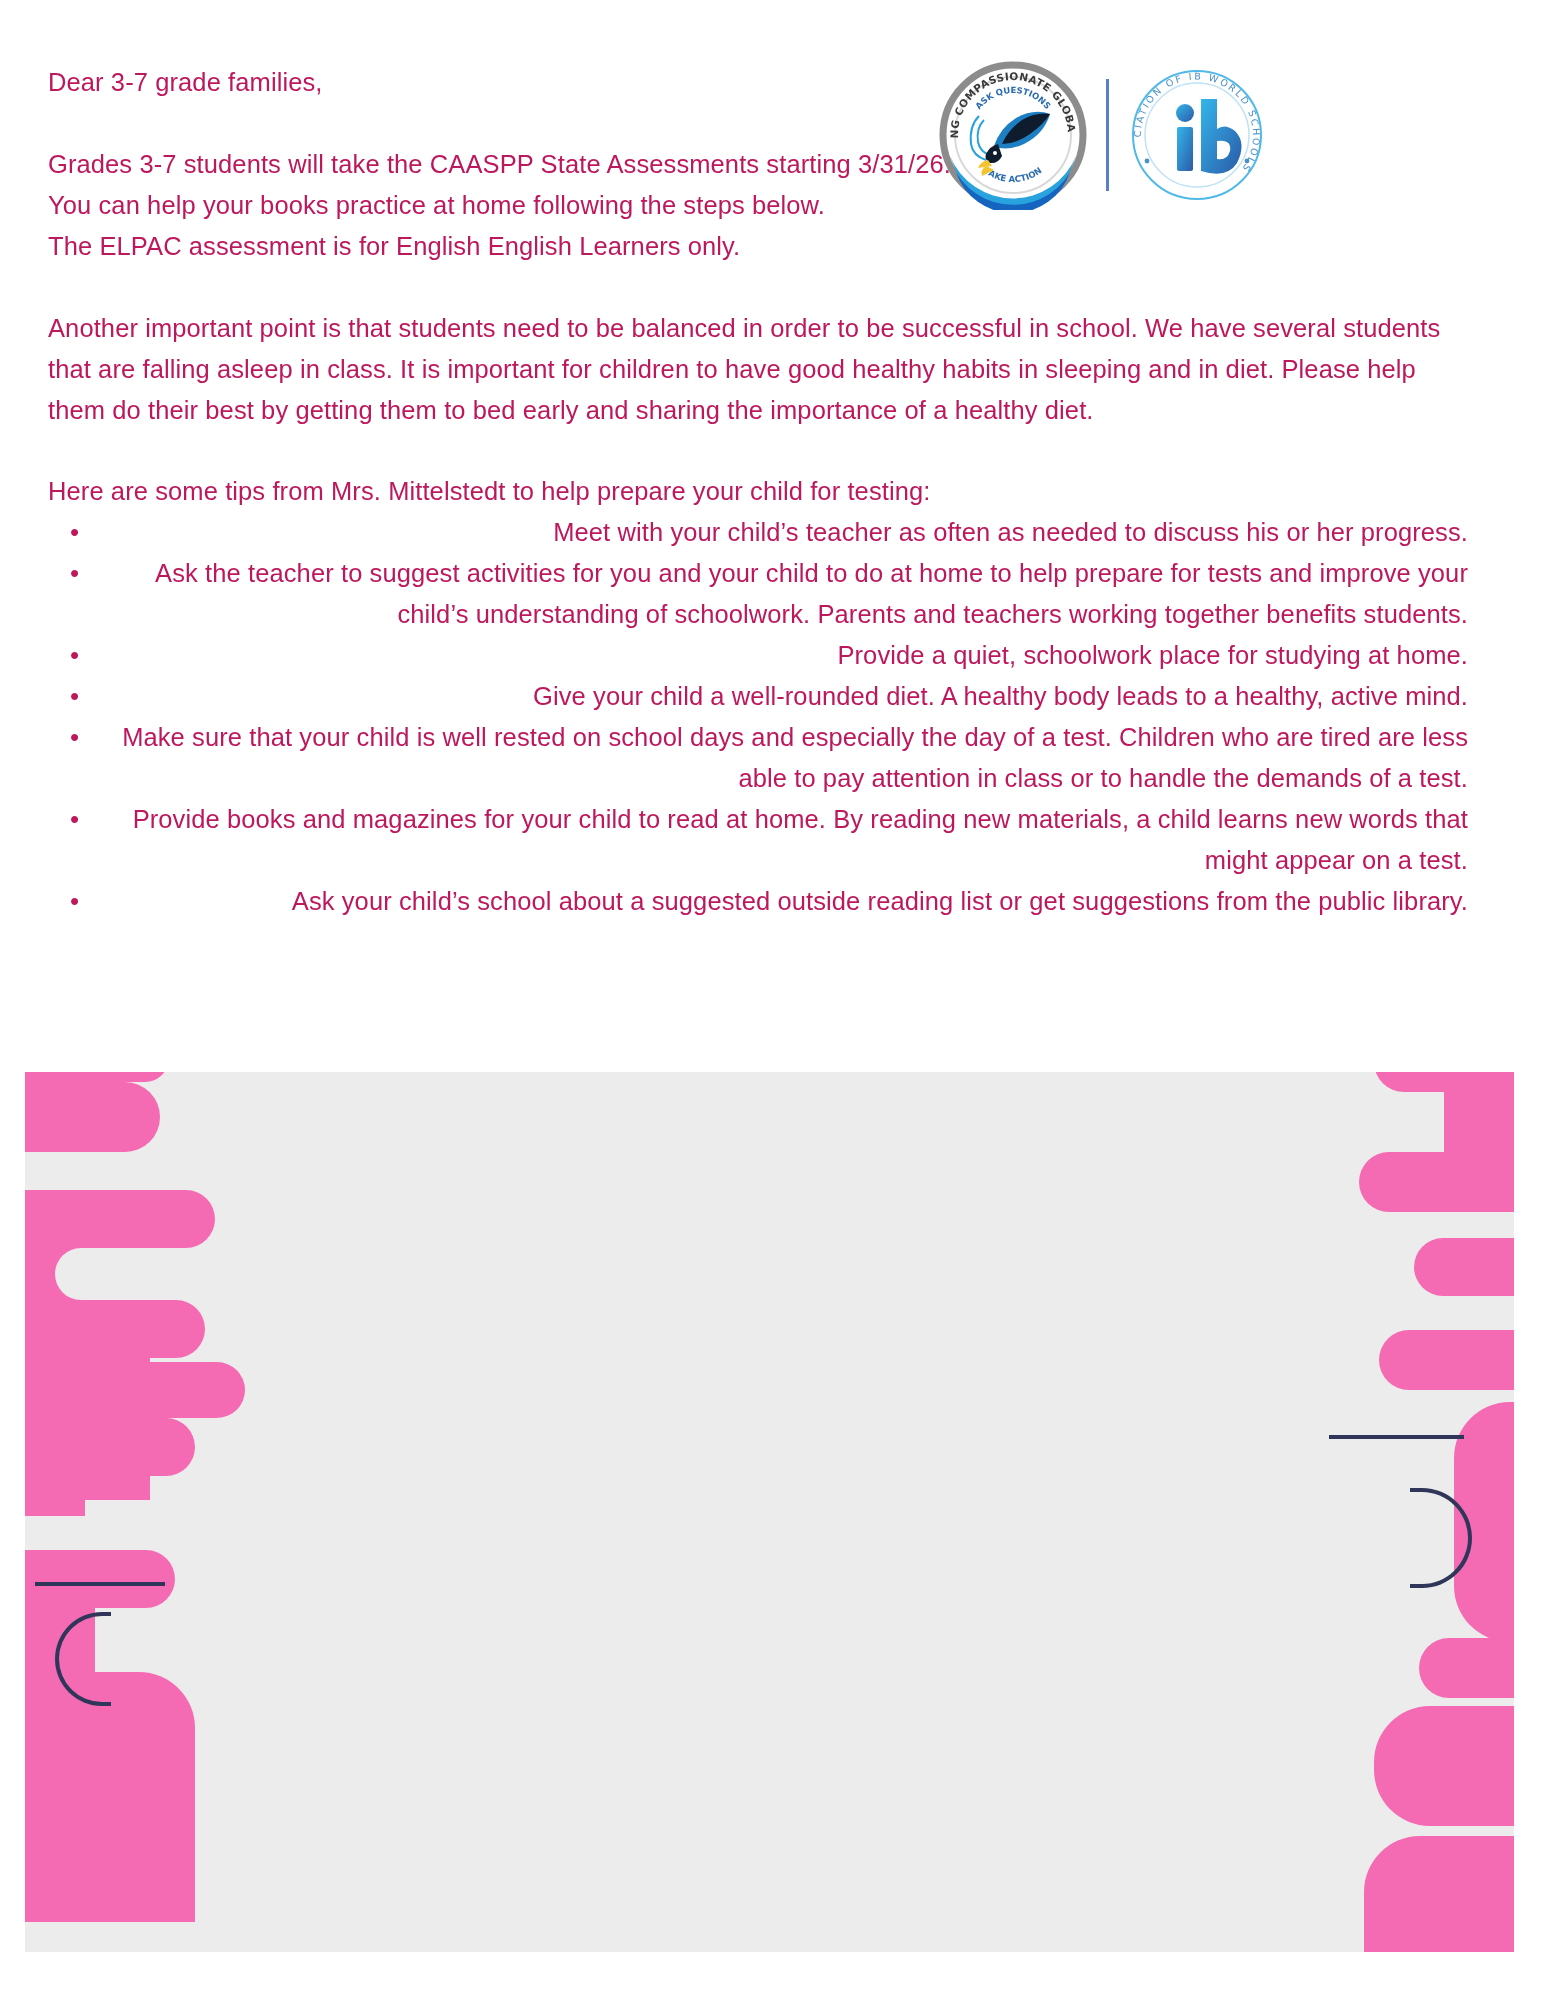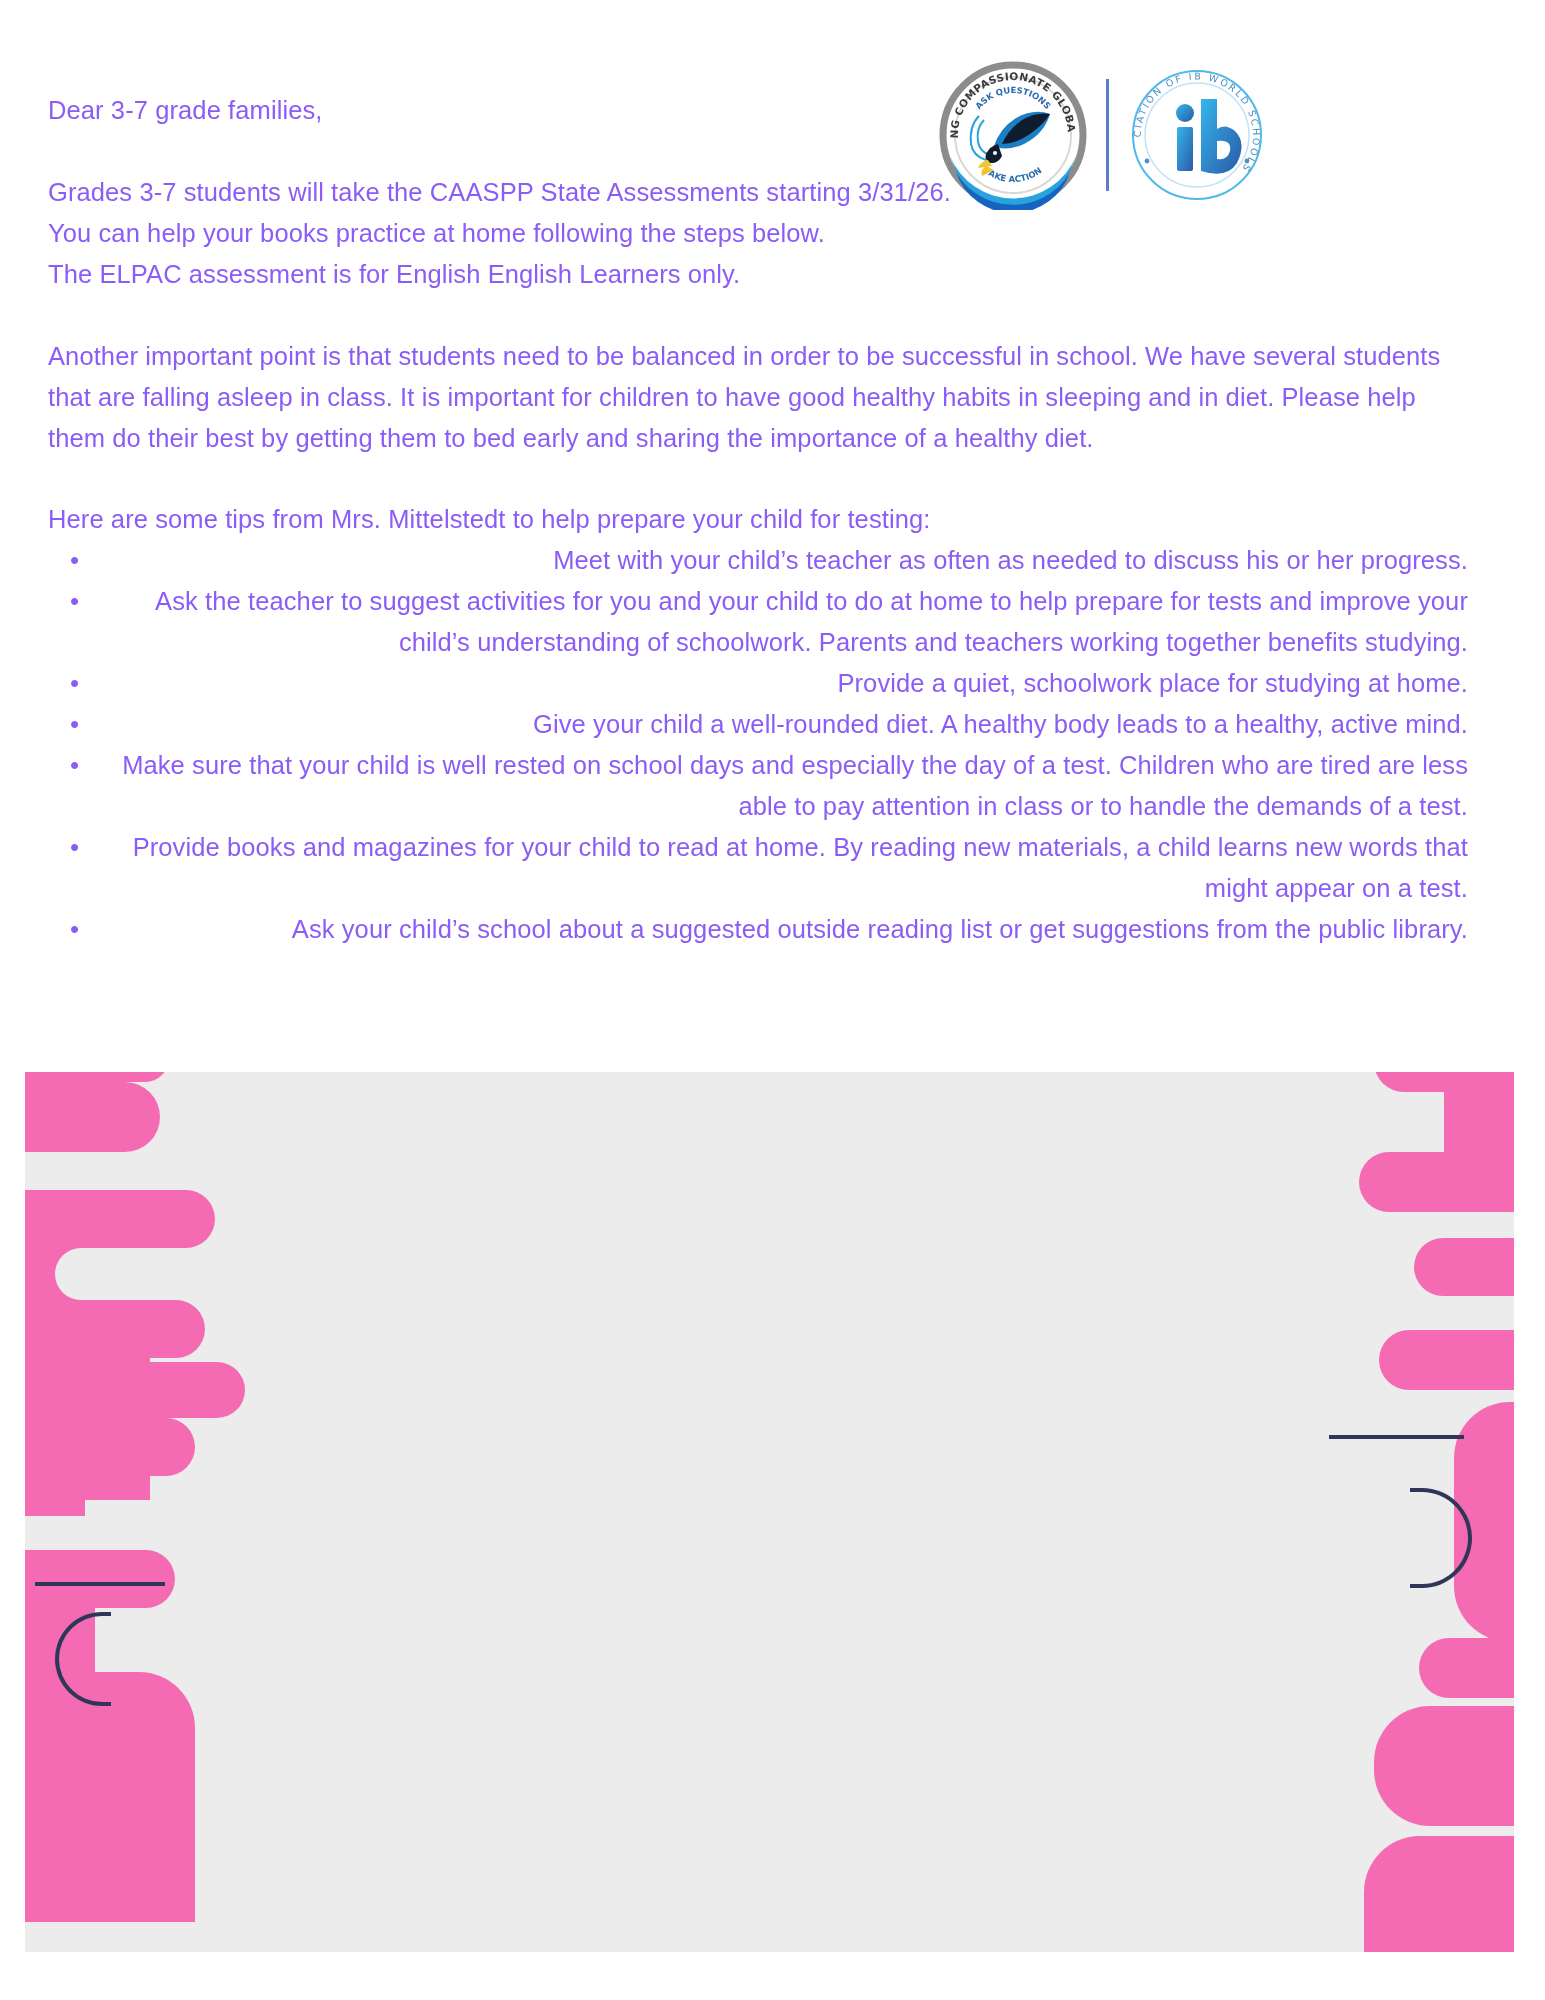--- a/index.html
+++ b/index.html
@@ -26,23 +26,22 @@
   }
   .logo-crest { position:relative; width:150px; height:150px; flex:none; }
   .logo-div {
     width:3px; height:112px; background:#5b7fc7; margin:0 18px; flex:none;
   }
   .logo-ib { position:relative; width:140px; height:140px; flex:none; }
 
   .body-text {
     font-size:25.5px;
     line-height:41px;
-    color:#8b5cf6;
+    color:#be185d;
     letter-spacing:.1px;
-    margin-top:28px;
   }
   .para { margin:0 0 0 0; }
   .spacer-lg { height:41px; }
   .spacer-sm { height:40px; }
 
   ul.tips {
     margin:0; padding:0 0 0 0; list-style:none;
   }
   ul.tips li {
     position:relative;
@@ -169,21 +168,21 @@
     <div class="para">Grades 3-7 students will take the CAASPP State Assessments starting 3/31/26.</div>
     <div class="para">You can help your books practice at home following the steps below.</div>
     <div class="para">The ELPAC assessment is for English English Learners only.</div>
     <div class="spacer-lg"></div>
     <div class="para">Another important point is that students need to be balanced in order to be successful in school.  We have several students that are falling asleep in class.  It is important for children to have good healthy habits in sleeping and in diet.  Please help them do their best by getting them to bed early and sharing the importance of a healthy diet.</div>
     <div class="spacer-sm"></div>
     <div class="para">Here are some tips from Mrs. Mittelstedt to help prepare your child for testing:</div>
 
     <ul class="tips">
       <li>Meet with your child’s teacher as often as needed to discuss his or her progress.</li>
-      <li>Ask the teacher to suggest activities for you and your child to do at home to help prepare for tests and improve your child’s understanding of schoolwork. Parents and teachers working together benefits studying.</li>
+      <li>Ask the teacher to suggest activities for you and your child to do at home to help prepare for tests and improve your child’s understanding of schoolwork. Parents and teachers working together benefits students.</li>
       <li>Provide a quiet, schoolwork place for studying at home.</li>
       <li>Give your child a well-rounded diet. A healthy body leads to a healthy, active mind.</li>
       <li>Make sure that your child is well rested on school days and especially the day of a test. Children who are tired are less able to pay attention in class or to handle the demands of a test.</li>
       <li>Provide books and magazines for your child to read at home. By reading new materials, a child learns new words that might appear on a test.</li>
       <li>Ask your child’s school about a suggested outside reading list or get suggestions from the public library.</li>
     </ul>
   </div>
 </div>
 
 <div class="info">

